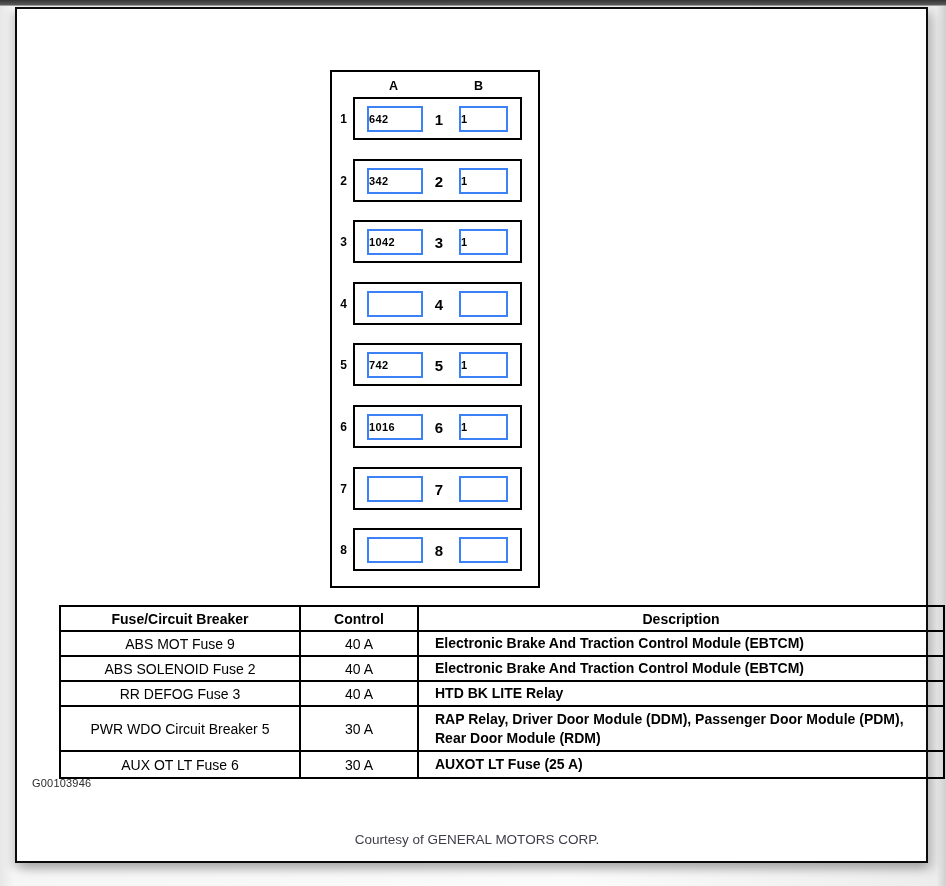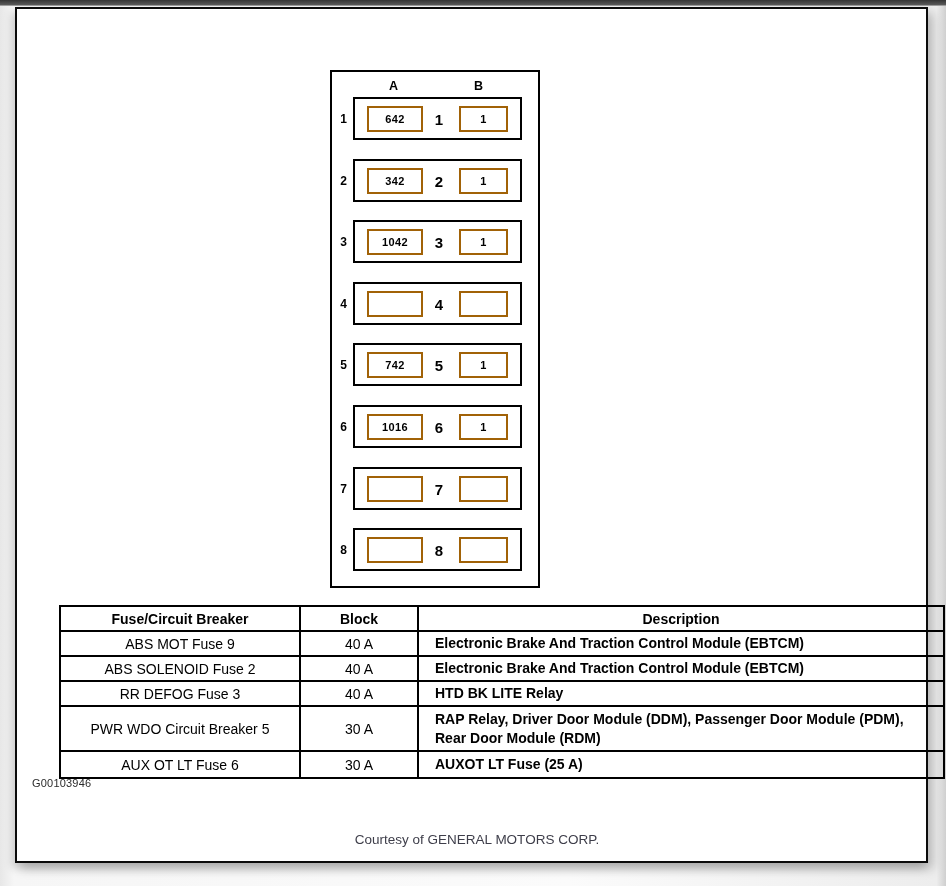--- a/index.html
+++ b/index.html
@@ -41,21 +41,21 @@
   .fb-num {
     position:absolute; left:4px; top:50%; transform:translateY(-50%);
     font-weight:bold; font-size:12px; width:15px; text-align:center;
   }
   .fb-module {
     position:absolute; left:21px; top:0; width:169px; height:43px;
     border:2px solid #000;
   }
   .fb-slot {
     position:absolute; top:50%; transform:translateY(-50%);
-    border:2px solid #a16207; display:flex; align-items:center; justify-content:center;
+    border:2px solid #3b82f6; display:flex; align-items:center; 
     font-weight:bold; font-size:11px; letter-spacing:.4px;
   }
   .slot-a { left:12px; width:56px; height:26px; }
   .slot-b { left:104px; width:49px; height:26px; }
   .fb-center {
     position:absolute; left:70px; width:28px; top:50%; transform:translateY(-50%);
     text-align:center; font-weight:bold; font-size:15px;
   }
 
   
@@ -202,21 +202,21 @@
 
   <table class="fuse-table">
     <colgroup>
         <col style="width:240px">
         <col style="width:118px">
         <col style="width:526px">
       </colgroup>
     <thead>
       <tr>
         <th>Fuse/Circuit Breaker</th>
-        <th>Block</th>
+        <th>Control</th>
         <th>Description</th>
       </tr>
     </thead>
     <tbody>
       <tr>
         <td class="c">ABS MOT Fuse 9</td>
         <td class="c">40 A</td>
         <td class="d">Electronic Brake And Traction Control Module (EBTCM)</td>
       </tr>
       <tr>

